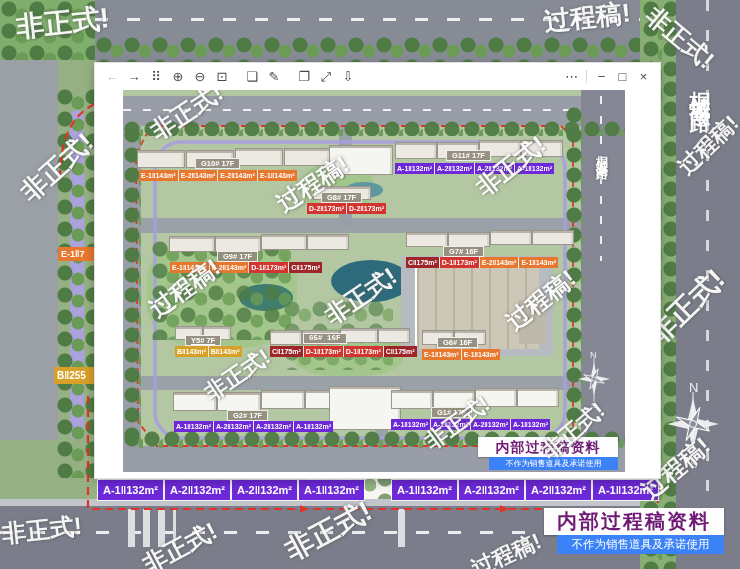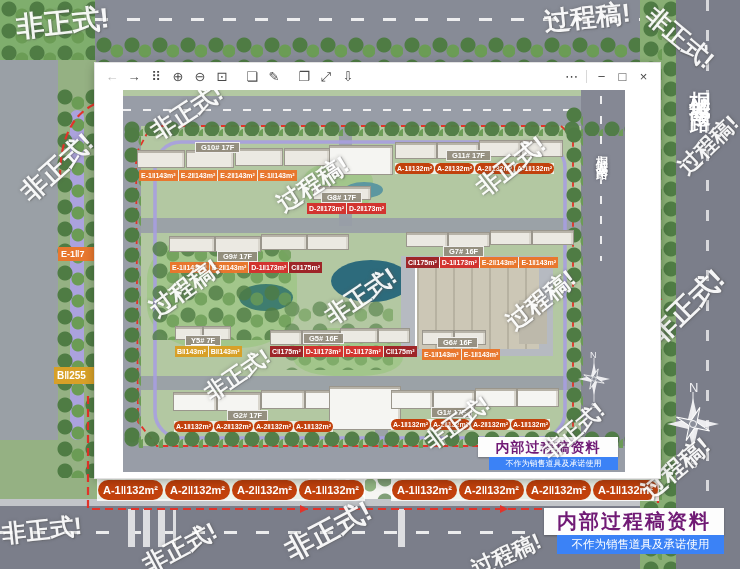--- a/index.html
+++ b/index.html
@@ -31,21 +31,21 @@
   
   #inset{left:28px;top:27px;width:502px;height:382px;overflow:hidden;background:#b3c8a2;}
   .iroad{background:#989da7;}
   .bldg{background:#ebe9e2;border:0.5px solid #9a968c;
         box-shadow:inset 0 2px 0 #b7b3a8, inset -2px 0 0 #d9d6cd;}
   .bldg.white{background:#f5f5f2;}
   .namestrip{background:rgba(148,141,126,.95);border:1px solid rgba(255,255,255,.85);
       color:#fff;font-size:7.5px;font-weight:bold;line-height:9px;padding:0 5px;white-space:nowrap;}
   .chiprow{display:flex;gap:1px;background:rgba(255,255,255,.75);padding:0;}
   .chip{color:#fff;font-size:7px;font-weight:bold;line-height:11px;padding:0 2px;white-space:nowrap;}
-  .c-o{background:#e8772e;} .c-b{background:#c2410c;border-radius:10px;} .c-r{background:#d2342f;}
+  .c-o{background:#e8772e;} .c-b{background:#6d28d9;} .c-r{background:#d2342f;}
   .c-dr{background:#9e2528;} .c-g{background:#d7a028;}
   .chiprow-big .chip{font-size:11px;line-height:20px;padding:0 5px;}
   .chiprow-big{gap:2px;background:rgba(255,255,255,.85);padding:1px;}
   .edgechip{color:#fff;font-weight:bold;font-size:9px;line-height:14px;padding:0 3px;white-space:nowrap;overflow:hidden;}
   .vroadname{writing-mode:vertical-rl;color:#fff;font-weight:bold;letter-spacing:7px;
       text-shadow:0 0 3px rgba(60,60,70,.6);}
   .notice-title{background:#fdfdfd;color:#701a75;font-weight:bold;text-align:center;
       box-shadow:0 1px 2px rgba(0,0,0,.3);}
   .notice-sub{background:#3b82f6;color:#fff;text-align:center;}
 </style>
@@ -223,21 +223,21 @@
       <div class="abs bldg white" style="left:50px;top:302px;width:42px;height:17px;"></div>
       <div class="abs bldg white" style="left:94px;top:302px;width:42px;height:17px;"></div>
       <div class="abs bldg white" style="left:138px;top:300px;width:42px;height:17px;"></div>
       <div class="abs bldg white" style="left:182px;top:300px;width:42px;height:17px;"></div>
       <div class="abs bldg white" style="left:206px;top:296px;width:70px;height:42px;"></div>
       <div class="abs bldg white" style="left:268px;top:300px;width:40px;height:17px;"></div>
       <div class="abs bldg white" style="left:310px;top:300px;width:40px;height:17px;"></div>
       <div class="abs bldg white" style="left:352px;top:298px;width:40px;height:17px;"></div>
       <div class="abs bldg white" style="left:394px;top:298px;width:40px;height:17px;"></div>
 
-      <div class="abs namestrip" style="left:72px;top:52px;">G10# 17F</div>
+      <div class="abs namestrip" style="left:72px;top:68px;">G10# 17F</div>
       <div class="abs chiprow" style="left:16px;top:80px;">
           <span class="chip c-o">E-1‖143m²</span>
           <span class="chip c-o">E-2‖143m²</span>
           <span class="chip c-o">E-2‖143m²</span>
           <span class="chip c-o">E-1‖143m²</span>
         </div>
 
       <div class="abs namestrip" style="left:323px;top:60px;">G11# 17F</div>
       <div class="abs chiprow" style="left:272px;top:73px;">
           <span class="chip c-b">A-1‖132m²</span>
@@ -267,21 +267,21 @@
           <span class="chip c-o">E-2‖143m²</span>
           <span class="chip c-o">E-1‖143m²</span>
         </div>
 
       <div class="abs namestrip" style="left:62px;top:245px;text-decoration:underline;">Y5# 7F</div>
       <div class="abs chiprow" style="left:52px;top:256px;">
           <span class="chip c-g">B‖143m²</span>
           <span class="chip c-g">B‖143m²</span>
         </div>
 
-      <div class="abs namestrip" style="left:180px;top:243px;">G5# 16F</div>
+      <div class="abs namestrip" style="left:180px;top:243px;font-family:Liberation Mono, monospace;">G5# 16F</div>
       <div class="abs chiprow" style="left:147px;top:256px;">
           <span class="chip c-dr">C‖175m²</span>
           <span class="chip c-r">D-1‖173m²</span>
           <span class="chip c-r">D-1‖173m²</span>
           <span class="chip c-dr">C‖175m²</span>
         </div>
 
       <div class="abs namestrip" style="left:314px;top:247px;">G6# 16F</div>
       <div class="abs chiprow" style="left:299px;top:259px;">
           <span class="chip c-o">E-1‖143m²</span>

